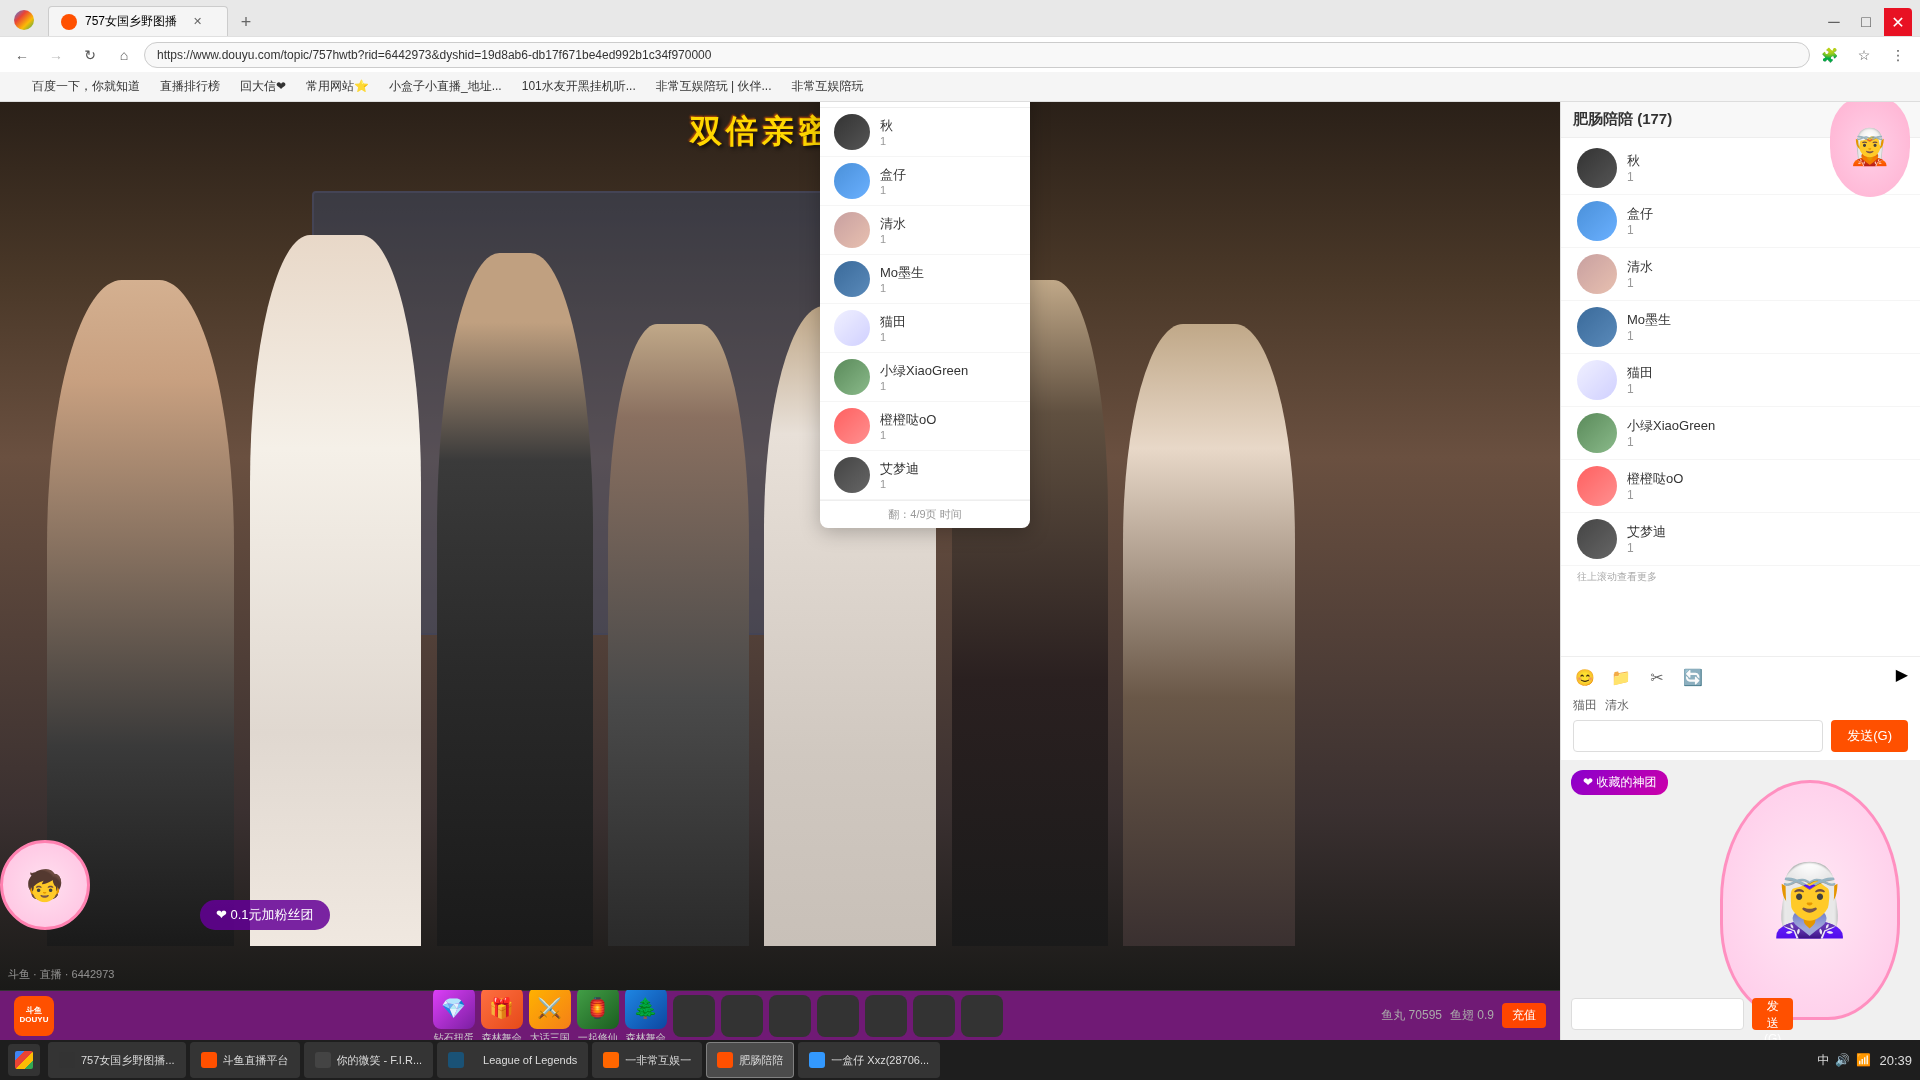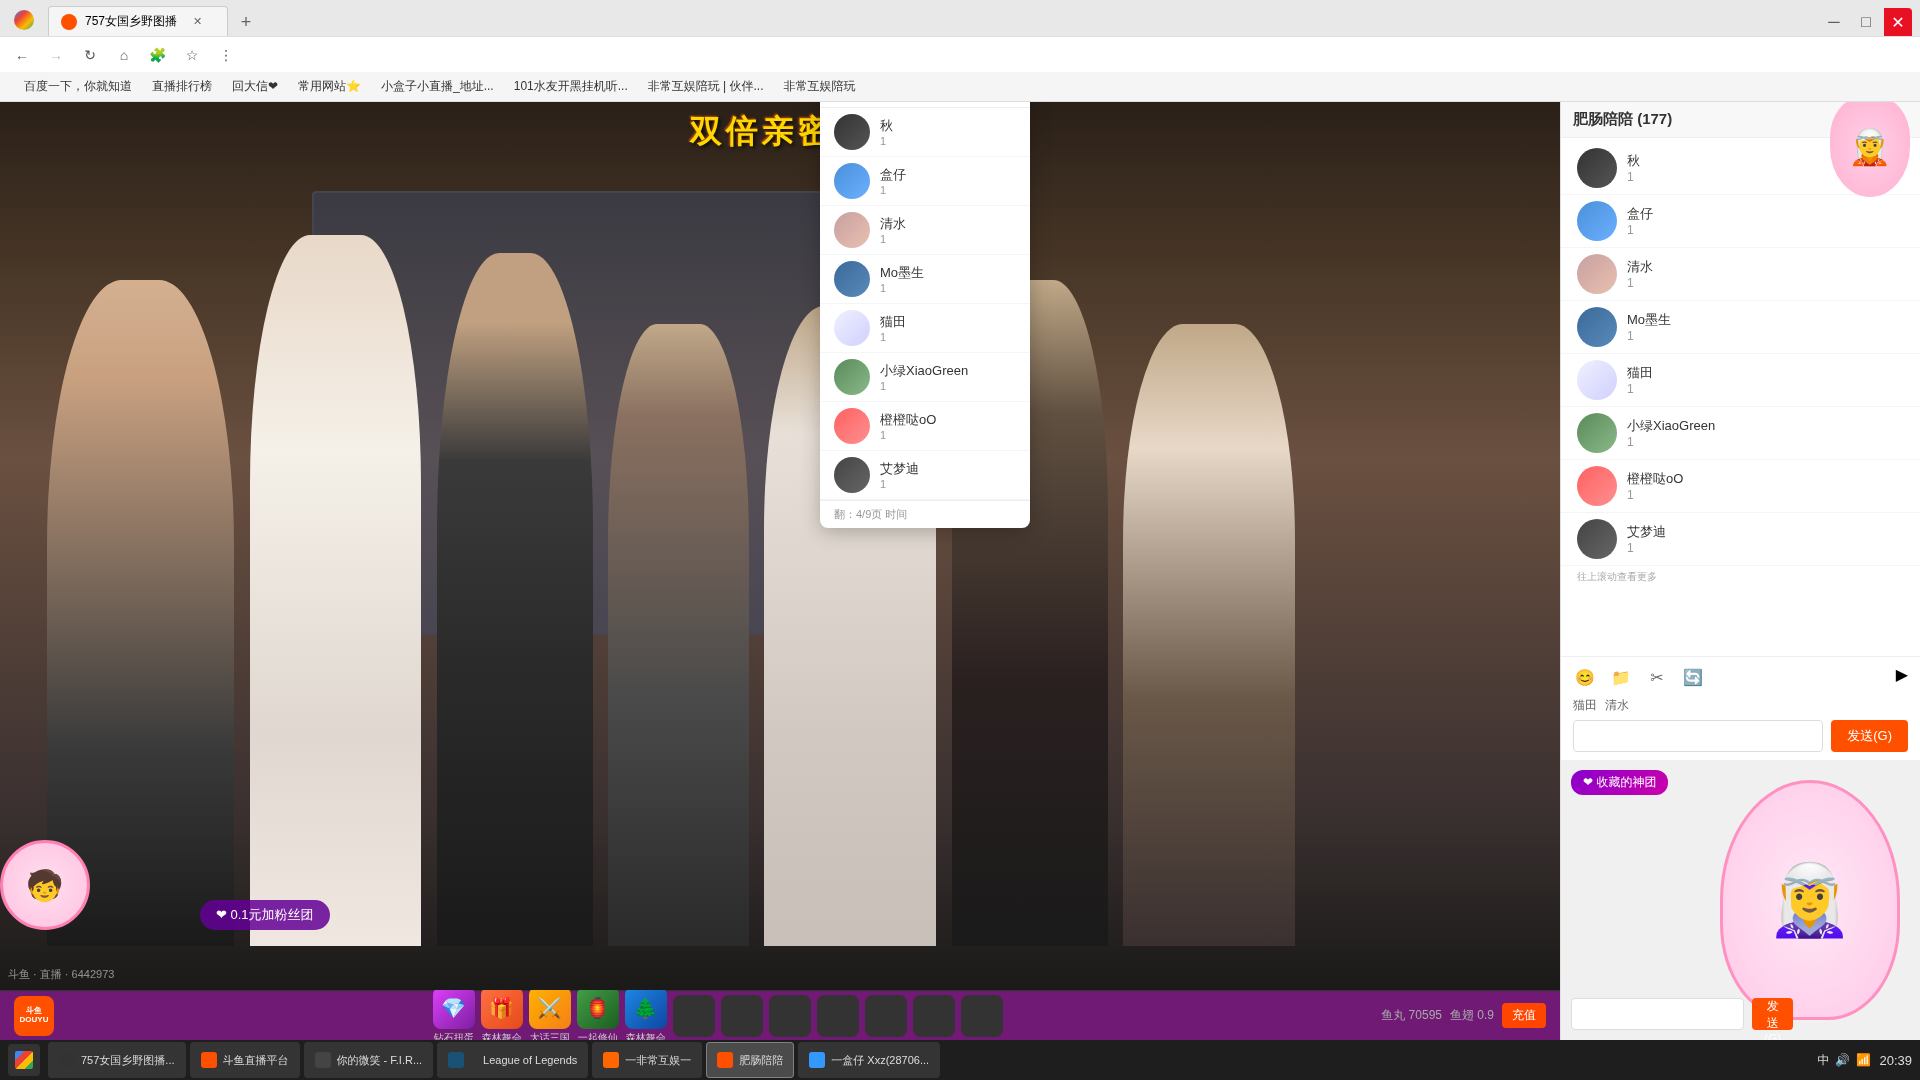--- a/index.html
+++ b/index.html
@@ -53,21 +53,21 @@
       align-items: center;
     }
 
     
     .bookmarks-bar {
       height: 30px;
       background: #f5f5f5;
       border-bottom: 1px solid #ddd;
       display: flex;
       align-items: center;
-      padding: 0 16px;
+      padding: 0 24px;
       gap: 4px;
       font-size: 12px;
       overflow: hidden;
     }
     .bookmark-item {
       padding: 2px 8px;
       border-radius: 3px;
       cursor: pointer;
       white-space: nowrap;
       color: #333;
@@ -279,21 +279,21 @@
       background: #ddd;
       flex-shrink: 0;
       overflow: hidden;
     }
     .fan-popup-name { font-size: 13px; color: #333; }
     .fan-popup-count { font-size: 11px; color: #999; }
     .fan-popup-footer {
       padding: 6px 14px;
       font-size: 11px;
       color: #999;
-      text-align: left;
+      text-align: center;
       border-top: 1px solid #eee;
     }
 
     
     .top-banner {
       position: absolute;
       top: 0;
       left: 50%;
       transform: translateX(-50%);
       z-index: 50;
@@ -444,20 +444,23 @@
       <div style="width:28px;height:28px;display:flex;align-items:center;justify-content:center;cursor:pointer;color:#555;">□</div>
       <div style="width:28px;height:28px;display:flex;align-items:center;justify-content:center;cursor:pointer;color:#555;background:#e81123;color:white;border-radius:0 4px 0 0;">✕</div>
     </div>
   </div>
 
   <div class="nav-bar">
     <div class="nav-btn">←</div>
     <div class="nav-btn" style="color:#bbb;">→</div>
     <div class="nav-btn">↻</div>
     <div class="nav-btn">⌂</div>
+    <div class="address-bar">
+      <span style="font-size:12px;color:#333;">https://www.douyu.com/topic/757hwtb?rid=6442973&amp;dyshid=19d8ab6-db17f671be4ed992b1c34f970000</span>
+    </div>
     <div class="nav-btn">🧩</div>
     <div class="nav-btn">☆</div>
     <div class="nav-btn">⋮</div>
   </div>
 
   <div class="bookmarks-bar">
     <div class="bookmark-item">百度一下，你就知道</div>
     <div class="bookmark-item">直播排行榜</div>
     <div class="bookmark-item">回大信❤</div>
     <div class="bookmark-item">常用网站⭐</div>

